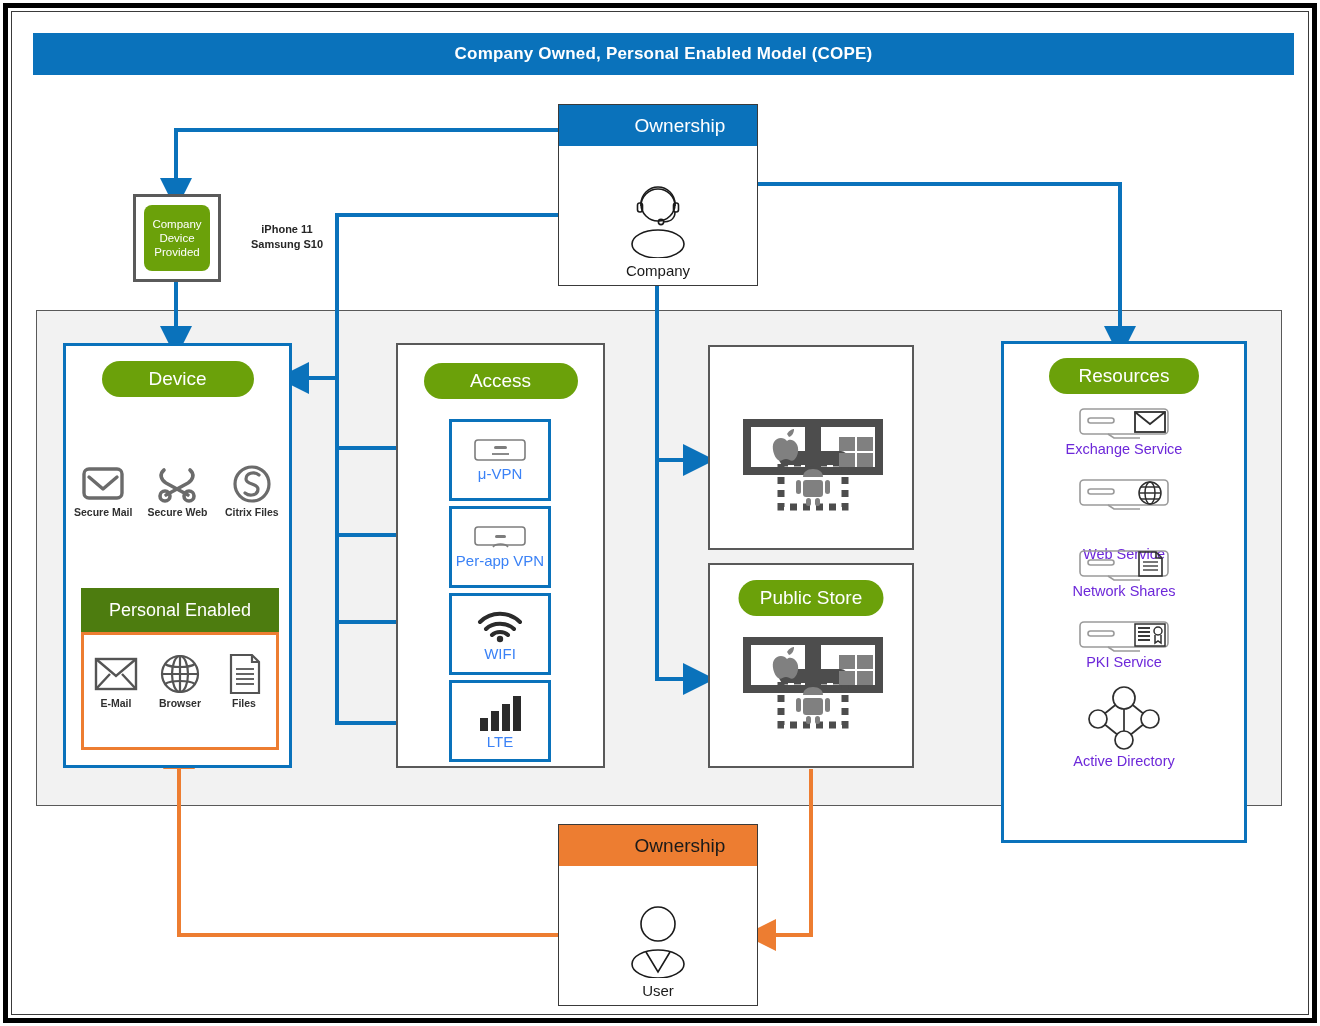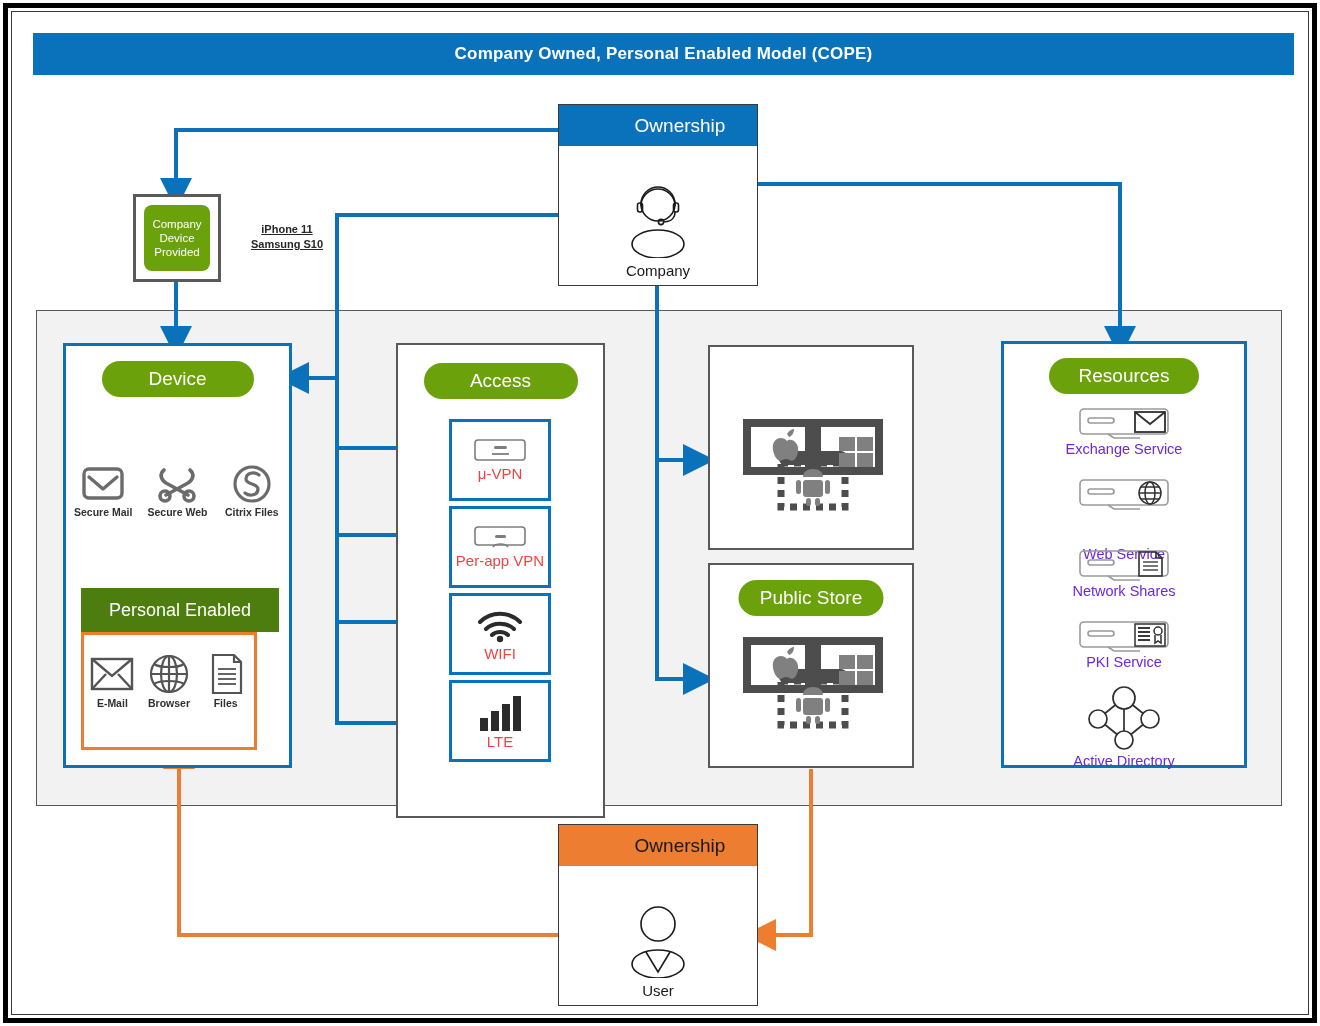--- a/index.html
+++ b/index.html
@@ -54,21 +54,21 @@
     box-sizing:border-box;border:3px solid #5a5a5a;background:#ffffff;
   }
   .dev-prov-inner{
     position:absolute;left:8px;top:8px;width:66px;height:66px;
     background:#6ba10a;border-radius:8px;color:#fff;
     display:flex;flex-direction:column;align-items:center;justify-content:center;
     font-size:11.5px;line-height:14px;text-align:center;
   }
   .models{
     position:absolute;left:232px;top:222px;width:110px;
-    font-size:11px;color:#262626;text-align:center;line-height:15px;font-weight:bold;text-decoration:underline;
+    font-size:11px;color:#262626;text-align:center;line-height:15px;font-weight:bold;
   }
 
   
   .own-card{position:absolute;box-sizing:border-box;border:1px solid #3a3a3a;background:#fff;}
   .own-head{
     height:41px;display:flex;align-items:center;justify-content:center;
     font-size:19px;color:#ffffff;box-sizing:border-box;padding-left:44px;
   }
   .own-head.blue{background:#0a72bb;color:#ffffff;}
   .own-head.orange{background:#ed7d31;color:#1a1a1a;}
@@ -90,21 +90,21 @@
 
   .pe-inner{
     position:absolute;box-sizing:border-box;border:3px solid #ed7d31;background:#ffffff;
   }
 
   
   .tile{
     position:absolute;box-sizing:border-box;border:3px solid #0a72bb;background:#fff;
     display:flex;flex-direction:column;align-items:center;justify-content:center;
   }
-  .tile-cap{font-size:15px;color:#ef4444;margin-top:1px;}
+  .tile-cap{font-size:15px;color:#3b82f6;margin-top:1px;}
 
   
   .res-item{position:absolute;width:100%;display:flex;flex-direction:column;align-items:center;}
   .res-cap{font-size:14.5px;color:#6d28d9;margin-top:1px;}
 
   
   #wires{position:absolute;left:0;top:0;width:1320px;height:1026px;pointer-events:none;}
 </style>
 </head>
 <body>
@@ -223,21 +223,21 @@
         <svg width="44" height="40" viewBox="0 0 44 40">
           <circle cx="22" cy="20" r="17" fill="none" stroke="#6b6b6b" stroke-width="3.2"></circle>
           <path d="M29,11 C24,7 16,9 16,15 C16,21 28,19 28,25 C28,31 20,33 15,29" fill="none" stroke="#6b6b6b" stroke-width="3.2" stroke-linecap="round"></path>
         </svg>
         <div class="icon-cap">Citrix Files</div>
       </div>
     </div>
 
     <div class="sec-head orange" style="left:15px;top:242px;width:198px;height:44px;">Personal Enabled</div>
 
-    <div class="pe-inner" style="left:15px;top:286px;width:176px;height:118px;padding-left:40px;">
+    <div class="pe-inner" style="left:15px;top:286px;width:198px;height:118px;padding-left:40px;">
       <div class="icon-row" style="left:0;top:18px;">
         <div class="icon-cell">
           <svg width="46" height="42" viewBox="0 0 46 42">
             <rect x="3" y="6" width="40" height="30" fill="none" stroke="#545454" stroke-width="2.4"></rect>
             <path d="M3,6 L23,23 L43,6" fill="none" stroke="#545454" stroke-width="2.4"></path>
             <path d="M3,36 L17,21 M43,36 L29,21" fill="none" stroke="#545454" stroke-width="2.4"></path>
           </svg>
           <div class="icon-cap">E-Mail</div>
         </div>
         <div class="icon-cell">
@@ -263,21 +263,21 @@
               <line x1="15" y1="26" x2="33" y2="26"></line>
               <line x1="15" y1="31" x2="33" y2="31"></line>
             </g>
           </svg>
           <div class="icon-cap">Files</div>
         </div>
       </div>
     </div>
   </div>
 
-  <div class="panel panel-gray" style="left:396px;top:343px;width:209px;height:475px;">
+  <div class="panel panel-gray" style="left:396px;top:343px;width:209px;height:425px;">
     <div class="pill" style="top:18px;width:154px;height:36px;">Access</div>
 
     <div class="tile" style="left:51px;top:74px;width:102px;height:82px;">
       <svg width="56" height="26" viewBox="0 0 56 26">
         <rect x="3" y="2" width="50" height="20" rx="3" fill="none" stroke="#7d7d7d" stroke-width="1.6"></rect>
         <rect x="22" y="8" width="13" height="3" rx="1.5" fill="#7d7d7d"></rect>
         <line x1="20" y1="16" x2="37" y2="16" stroke="#7d7d7d" stroke-width="1.8"></line>
       </svg>
       <div class="tile-cap">μ-VPN</div>
     </div>
@@ -364,21 +364,21 @@
         <path d="M60,62 C60,57 64,54 70,54 C76,54 80,57 80,62 Z"></path>
         <rect x="60" y="65" width="20" height="17" rx="3"></rect>
         <rect x="53" y="65" width="5" height="14" rx="2.5"></rect>
         <rect x="82" y="65" width="5" height="14" rx="2.5"></rect>
         <rect x="63" y="83" width="5" height="8" rx="2.5"></rect>
         <rect x="72" y="83" width="5" height="8" rx="2.5"></rect>
       </g>
     </svg>
   </div>
 
-  <div class="panel panel-blue" style="left:1001px;top:341px;width:246px;height:427px;">
+  <div class="panel panel-blue" style="left:1001px;top:341px;width:246px;height:502px;">
     <div class="pill" style="top:14px;width:150px;height:36px;">Resources</div>
 
     <div class="res-item" style="top:62px;">
       <svg width="92" height="34" viewBox="0 0 92 34">
         <rect x="2" y="3" width="88" height="25" rx="4" fill="none" stroke="#9a9a9a" stroke-width="1.6"></rect>
         <rect x="10" y="12" width="26" height="5" rx="2.5" fill="none" stroke="#9a9a9a" stroke-width="1.6"></rect>
         <path d="M30,28 L36,32 L62,32" fill="none" stroke="#9a9a9a" stroke-width="1.6"></path>
         <rect x="57" y="6" width="30" height="20" fill="none" stroke="#2f2f2f" stroke-width="1.8"></rect>
         <path d="M57,6 L72,18 L87,6" fill="none" stroke="#2f2f2f" stroke-width="1.8"></path>
       </svg>

